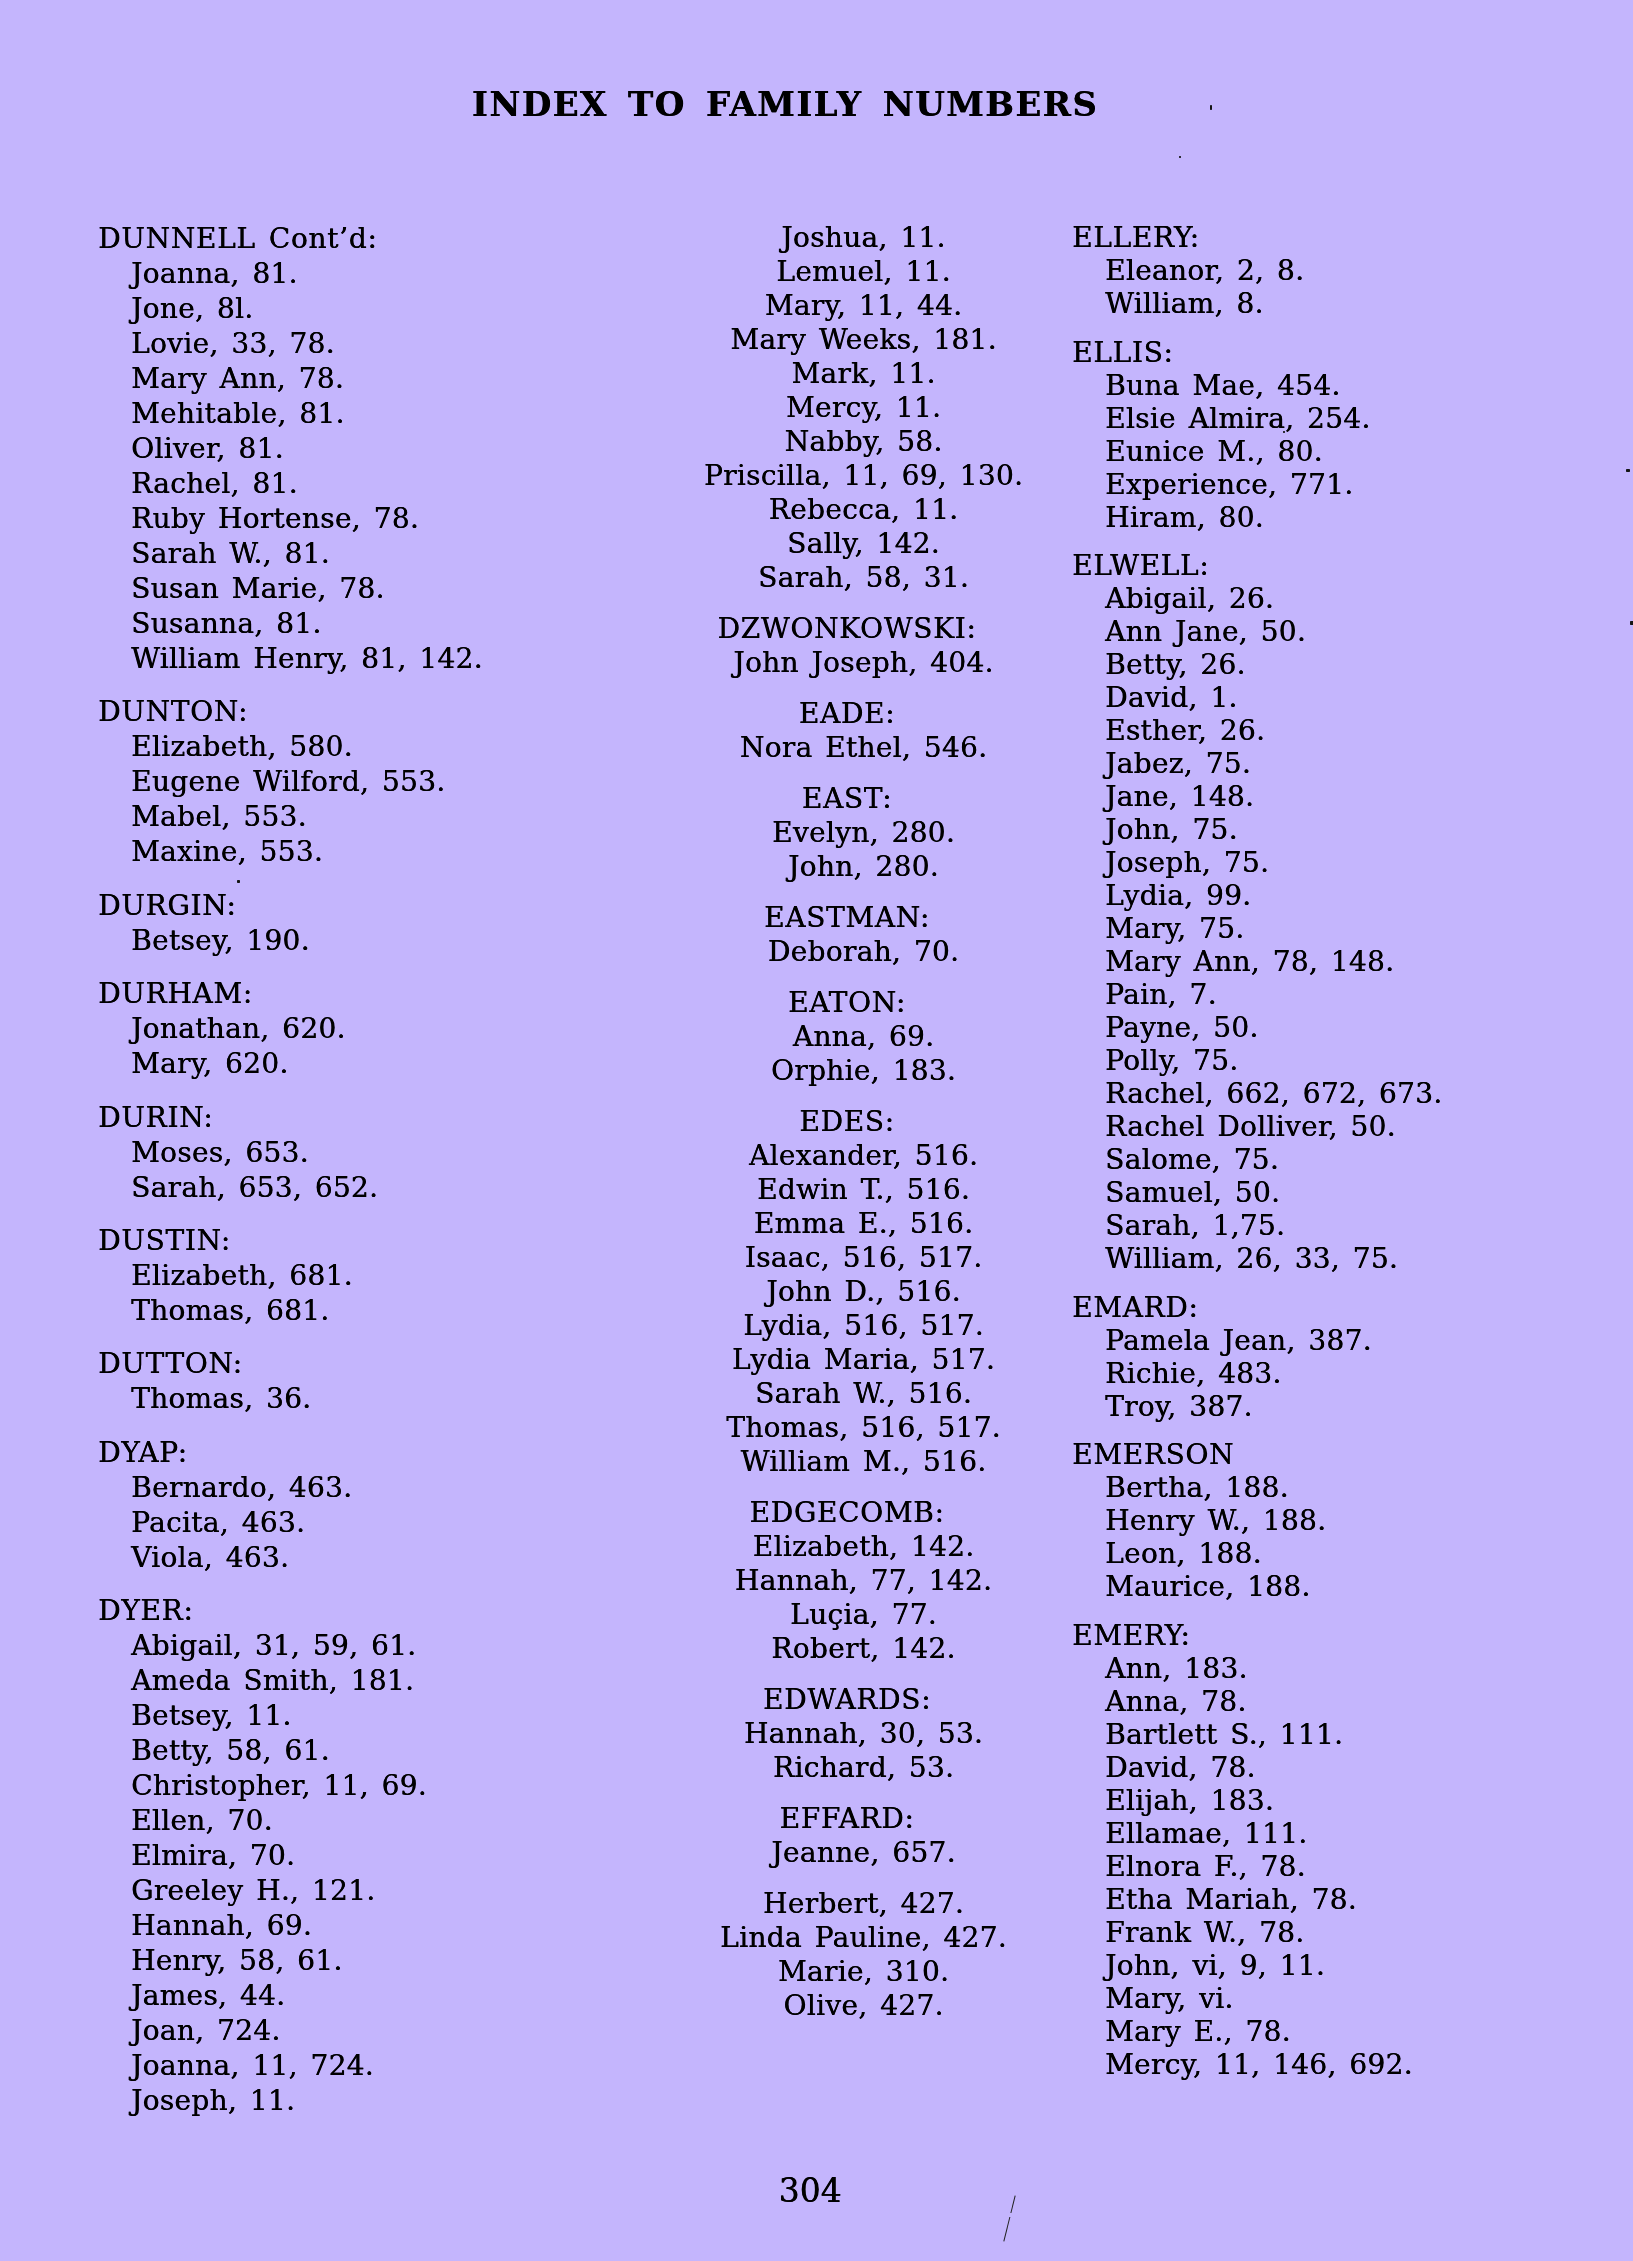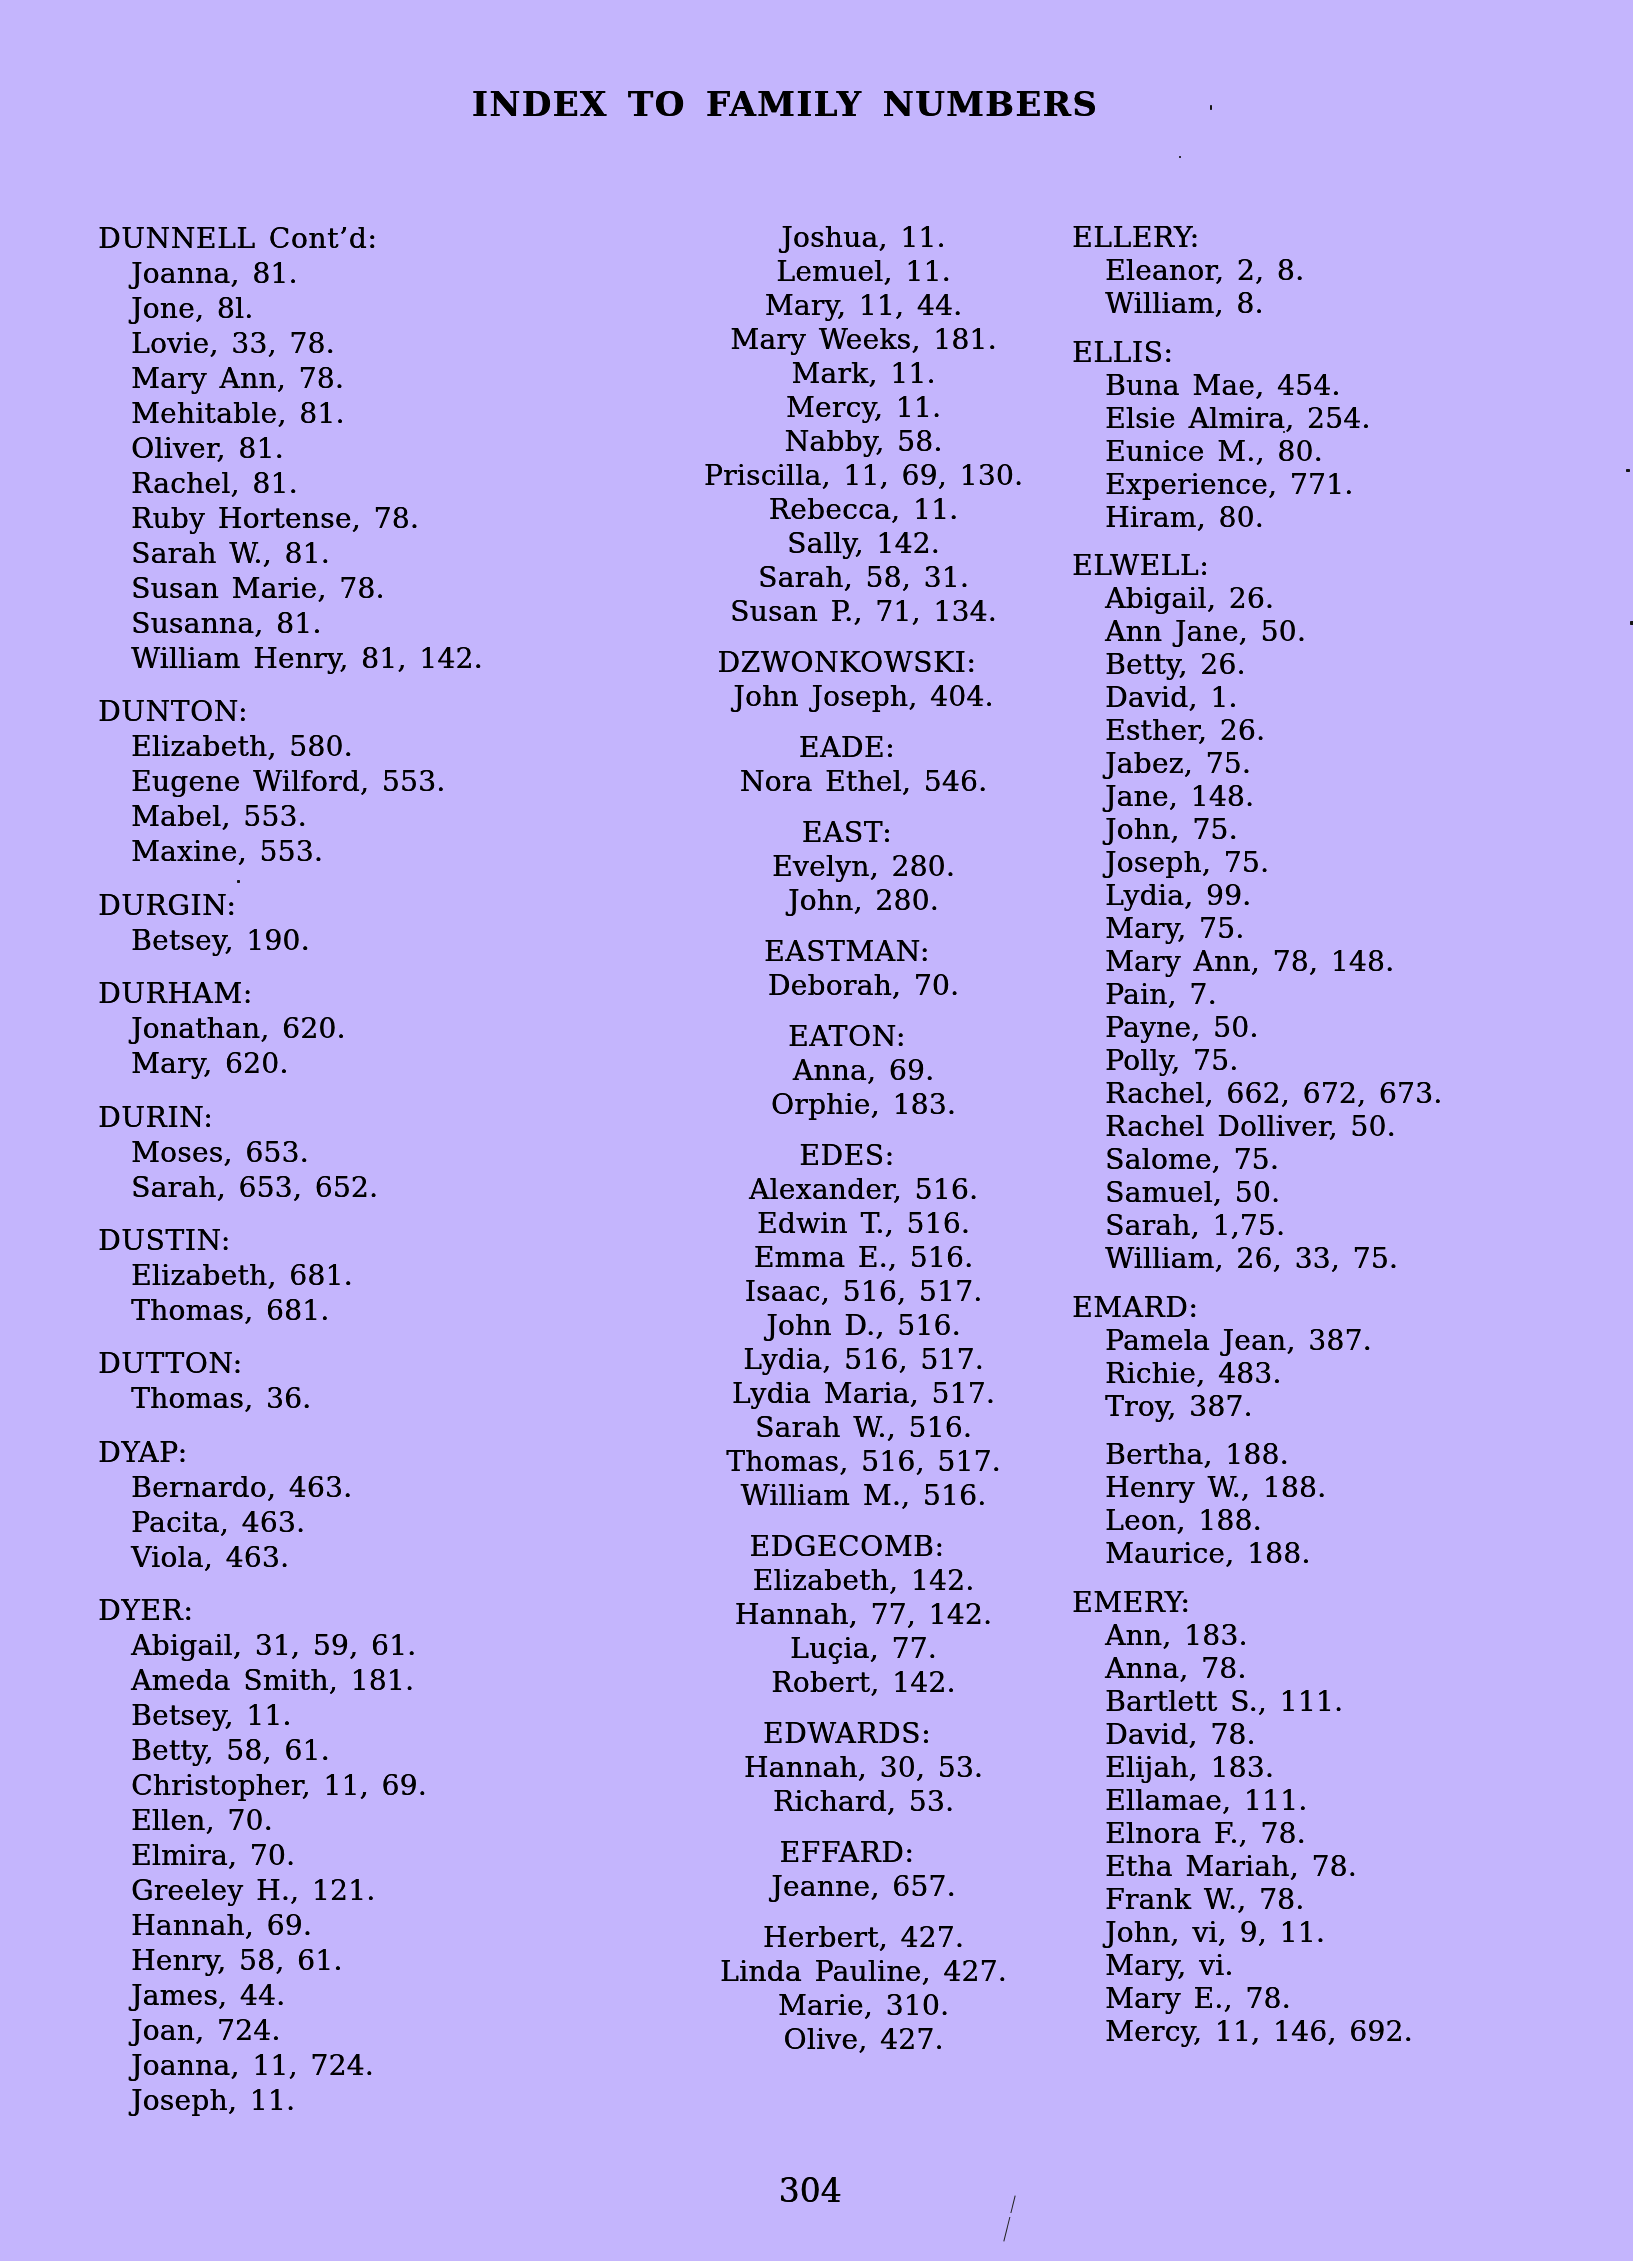--- a/index.html
+++ b/index.html
@@ -171,21 +171,20 @@
             <li class="index-entry">Lemuel, 11.</li>
             <li class="index-entry">Mary, 11, 44.</li>
             <li class="index-entry">Mary Weeks, 181.</li>
             <li class="index-entry">Mark, 11.</li>
             <li class="index-entry">Mercy, 11.</li>
             <li class="index-entry">Nabby, 58.</li>
             <li class="index-entry">Priscilla, 11, 69, 130.</li>
             <li class="index-entry">Rebecca, 11.</li>
             <li class="index-entry">Sally, 142.</li>
             <li class="index-entry">Sarah, 58, 31.</li>
-            <li class="index-entry">Susan P., 71, 134.</li>
           </ul>
         </section>
         <section class="index-section">
           <h2 class="surname-header">DZWONKOWSKI:</h2>
           <ul class="entry-list">
             <li class="index-entry">John Joseph, 404.</li>
           </ul>
         </section>
         <section class="index-section">
           <h2 class="surname-header">EADE:</h2>
@@ -305,20 +304,21 @@
         </section>
         <section class="index-section">
           <h2 class="surname-header">EMARD:</h2>
           <ul class="entry-list">
             <li class="index-entry">Pamela Jean, 387.</li>
             <li class="index-entry">Richie, 483.</li>
             <li class="index-entry">Troy, 387.</li>
           </ul>
         </section>
         <section class="index-section">
+          <h2 class="surname-header">EMERSON</h2>
           <ul class="entry-list">
             <li class="index-entry">Bertha, 188.</li>
             <li class="index-entry">Henry W., 188.</li>
             <li class="index-entry">Leon, 188.</li>
             <li class="index-entry">Maurice, 188.</li>
           </ul>
         </section>
         <section class="index-section">
           <h2 class="surname-header">EMERY:</h2>
           <ul class="entry-list">

